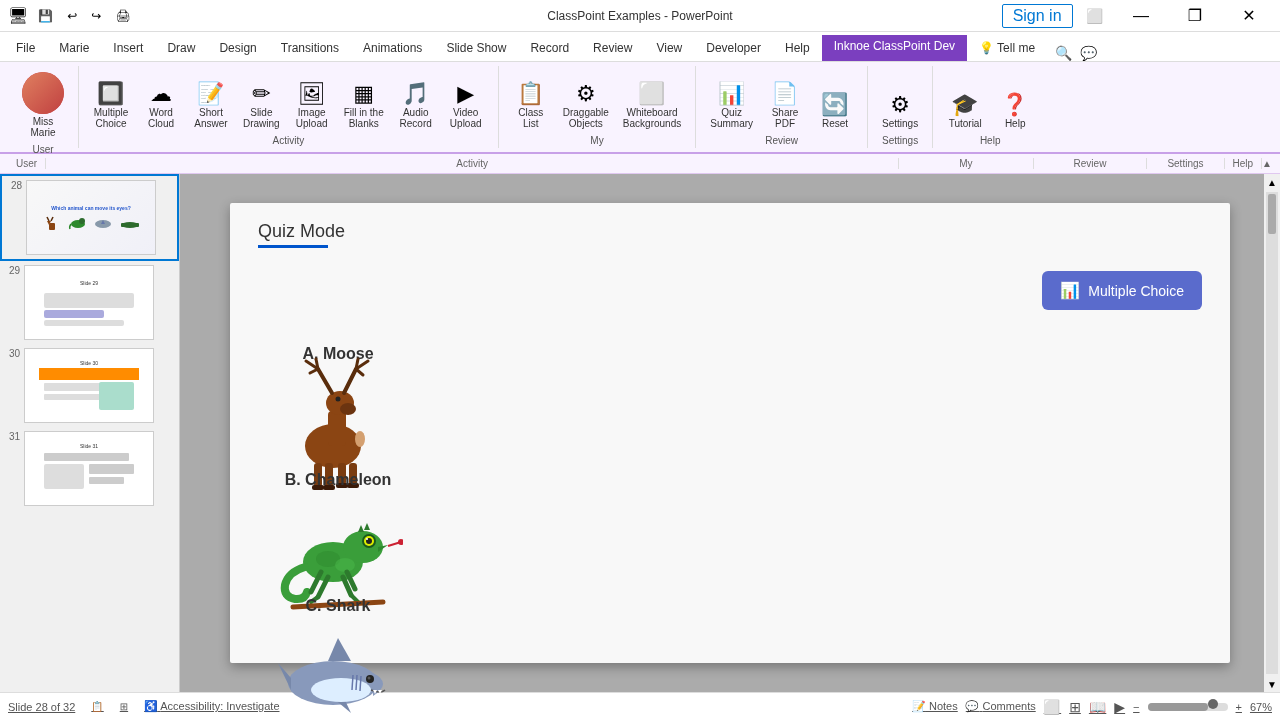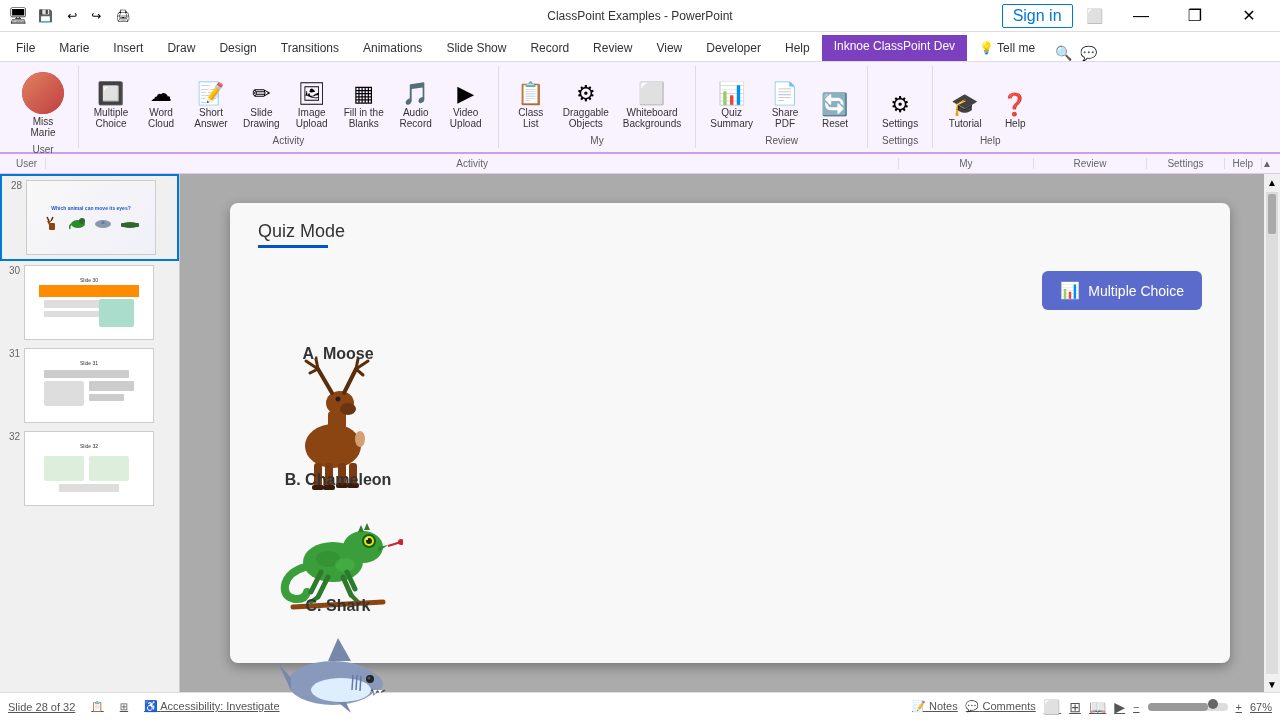--- a/index.html
+++ b/index.html
@@ -45,21 +45,21 @@
     
     .slide-panel { width: 180px; background: #f0f0f0; overflow-y: auto; border-right: 1px solid #ccc; }
     .slide-item { padding: 4px; cursor: pointer; display: flex; align-items: flex-start; gap: 4px; }
     .slide-item.active { border: 2px solid #0078d4; }
     .slide-number { font-size: 10px; color: #666; min-width: 16px; text-align: right; }
     .slide-thumb { width: 130px; height: 75px; background: #fff; border: 1px solid #ccc; display: flex; align-items: center; justify-content: center; overflow: hidden; }
     .slide-thumb-28 { background: linear-gradient(135deg, #f8f8f8, #f0f0f8); }
 
     
     .content-area { flex: 1; display: flex; align-items: center; justify-content: center; position: relative; background: #ababab; }
-    .slide-canvas { width: 1000px; height: 460px; background: #f8f8f8; box-shadow: 0 4px 12px rgba(0,0,0,0.3); position: relative; border-radius: 8px; }
+    .slide-canvas { width: 1000px; height: 460px; background: #f8f8f8; box-shadow: 0 4px 12px rgba(0,0,0,0.3); position: relative; border-radius: 2px; }
 
     
     .quiz-mode-title { position: absolute; top: 18px; left: 28px; font-size: 18px; font-weight: 500; color: #333; }
     .quiz-mode-underline { position: absolute; top: 42px; left: 28px; width: 70px; height: 3px; background: #0055cc; }
     .question-text { position: absolute; top: 70px; left: 28px; font-size: 20px; font-weight: 600; color: #2255cc; width: 520px; line-height: 1.4; }
     .mc-btn { position: absolute; top: 68px; right: 28px; background: #5a6bcc; color: white; border: none; border-radius: 6px; padding: 10px 18px; font-size: 14px; cursor: pointer; display: flex; align-items: center; gap: 8px; }
     .mc-btn-icon { font-size: 16px; }
 
     .answers { position: absolute; top: 142px; left: 28px; right: 28px; display: flex; justify-content: center; flex-direction: column; }
     .answer-col { display: flex; flex-direction: column; align-items: center; width: 160px; }
@@ -272,20 +272,33 @@
 
             <svg width="22" height="16" viewBox="0 0 22 16">
                 <ellipse cx="11" cy="10" rx="9" ry="3" fill="#2d6b2d"></ellipse>
                 <rect x="2" y="8" width="18" height="4" fill="#2d6b2d" rx="1"></rect>
               </svg>
           </div>
         </div>
       </div>
     </div>
 
+    <div class="slide-item">
+      <span class="slide-number">29</span>
+      <div class="slide-thumb">
+        <div class="thumb-content">
+          <div style="font-size:5px;color:#333;text-align:left;padding:2px;">Slide 29</div>
+          <svg width="100" height="40" viewBox="0 0 100 40">
+            <rect x="5" y="5" width="90" height="15" fill="#ddd" rx="2"></rect>
+            <rect x="5" y="22" width="60" height="8" fill="#aad" rx="2"></rect>
+            <rect x="5" y="32" width="80" height="6" fill="#ddd" rx="2"></rect>
+          </svg>
+        </div>
+      </div>
+    </div>
 
     <div class="slide-item">
       <span class="slide-number">30</span>
       <div class="slide-thumb">
         <div class="thumb-content">
           <div style="font-size:5px;color:#333;text-align:left;padding:2px;">Slide 30</div>
           <svg width="100" height="45" viewBox="0 0 100 45">
             <rect x="0" y="0" width="100" height="12" fill="#ff8c00"></rect>
             <rect x="5" y="15" width="85" height="8" fill="#ddd" rx="1"></rect>
             <rect x="5" y="26" width="70" height="6" fill="#ddd" rx="1"></rect>
@@ -303,33 +316,20 @@
           <svg width="100" height="45" viewBox="0 0 100 45">
             <rect x="5" y="2" width="85" height="8" fill="#ccc" rx="1"></rect>
             <rect x="5" y="13" width="40" height="25" fill="#ddd" rx="2"></rect>
             <rect x="50" y="13" width="45" height="10" fill="#ccc" rx="1"></rect>
             <rect x="50" y="26" width="35" height="7" fill="#ccc" rx="1"></rect>
           </svg>
         </div>
       </div>
     </div>
 
-    <div class="slide-item">
-      <span class="slide-number">32</span>
-      <div class="slide-thumb">
-        <div class="thumb-content">
-          <div style="font-size:5px;color:#333;text-align:left;padding:2px;">Slide 32</div>
-          <svg width="100" height="45" viewBox="0 0 100 45">
-            <rect x="5" y="5" width="40" height="25" fill="#ddeedd" rx="2"></rect>
-            <rect x="50" y="5" width="40" height="25" fill="#ddeedd" rx="2"></rect>
-            <rect x="20" y="33" width="60" height="8" fill="#ddd" rx="1"></rect>
-          </svg>
-        </div>
-      </div>
-    </div>
   </div>
 
   <div class="content-area">
     <div class="slide-canvas">
 
       <div class="quiz-mode-title">Quiz Mode</div>
       <div class="quiz-mode-underline"></div>
 
 
       <button class="mc-btn">

